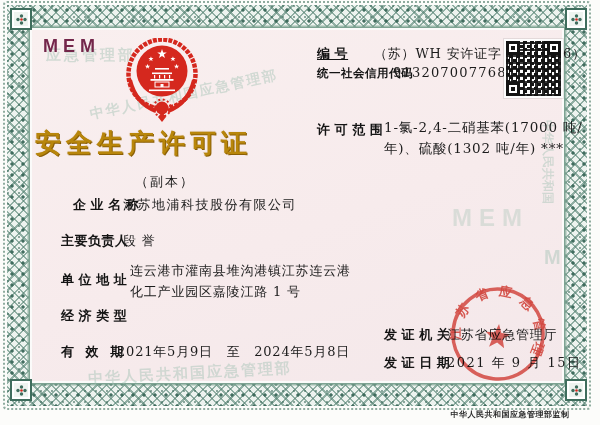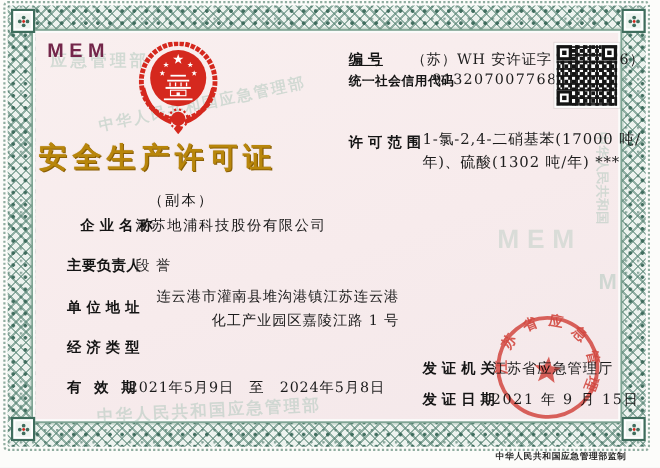--- a/index.html
+++ b/index.html
@@ -170,21 +170,21 @@
     <div class="lbl" style="left:317px;top:121px;">许 可 范 围</div>
     <div class="val val-wrap" style="left:384px;top:117px;width:200px;font-size:13.5px;">1-氯-2,4-二硝基苯(17000 吨/年)、硫酸(1302 吨/年) ***</div>
 
     <div class="lbl" style="left:61px;top:196px;margin-left:12px;">企 业 名 称</div>
     <div class="val" style="left:123px;top:196px;letter-spacing:1.5px;">江苏地浦科技股份有限公司</div>
 
     <div class="lbl" style="left:61px;top:232px;">主要负责人</div>
     <div class="val" style="left:123px;top:232px;">段 誉</div>
 
     <div class="lbl" style="left:61px;top:271px;">单 位 地 址</div>
-    <div class="val val-wrap" style="left:130px;top:260px;width:233px;text-align:right;">连云港市灌南县堆沟港镇江苏连云港化工产业园区嘉陵江路 1 号</div>
+    <div class="val val-wrap" style="left:130px;top:260px;width:233px;">连云港市灌南县堆沟港镇江苏连云港化工产业园区嘉陵江路 1 号</div>
 
     <div class="lbl" style="left:61px;top:307px;">经 济 类 型</div>
 
     <div class="lbl" style="left:61px;top:343px;letter-spacing:4px;">有 效 期</div>
     <div class="val" style="left:117px;top:343px;">2021年5月9日　至　2024年5月8日</div>
 
     <div class="lbl" style="left:384px;top:326px;">发 证 机 关</div>
     <div class="val" style="left:447px;top:326px;">江苏省应急管理厅</div>
 
     <div class="lbl" style="left:384px;top:354px;">发 证 日 期</div>

